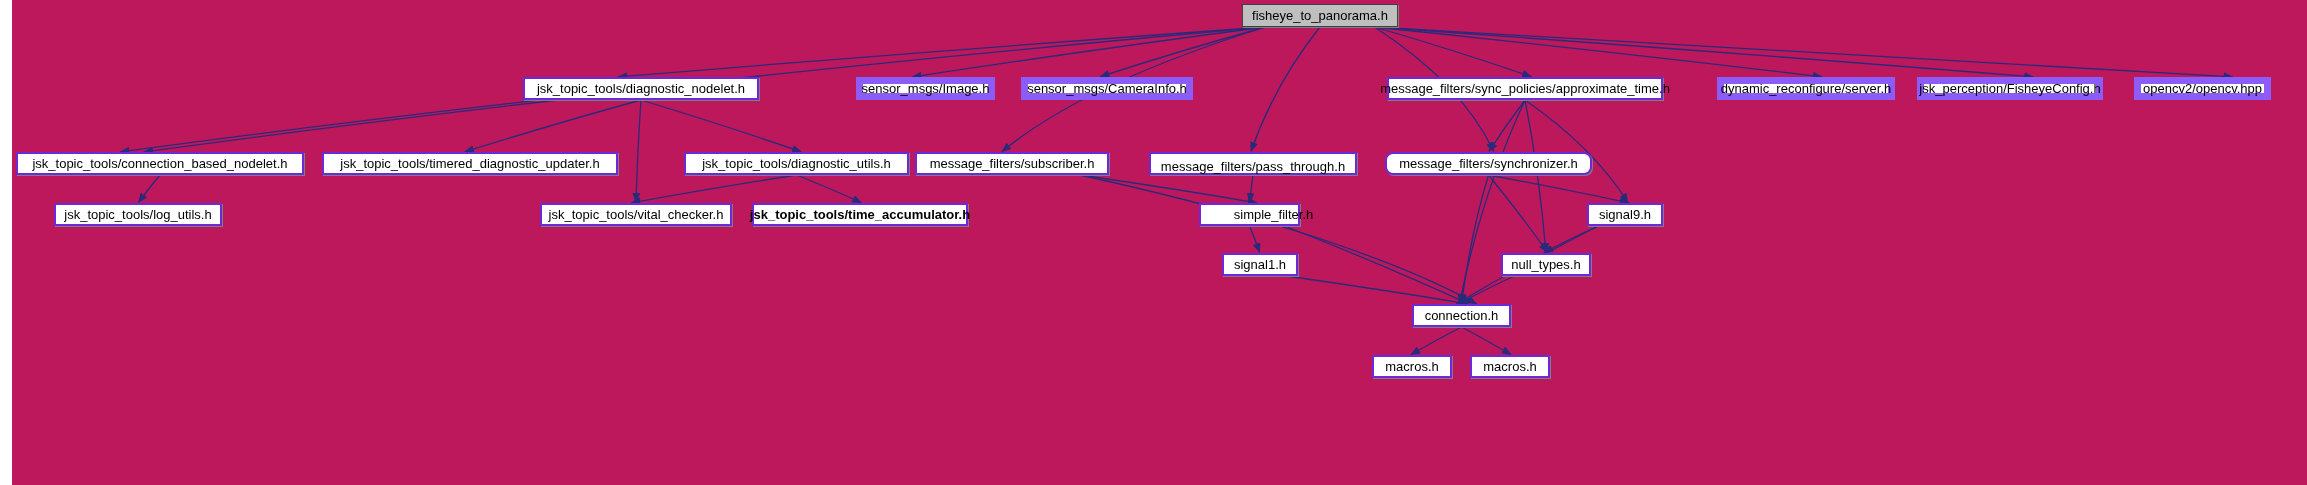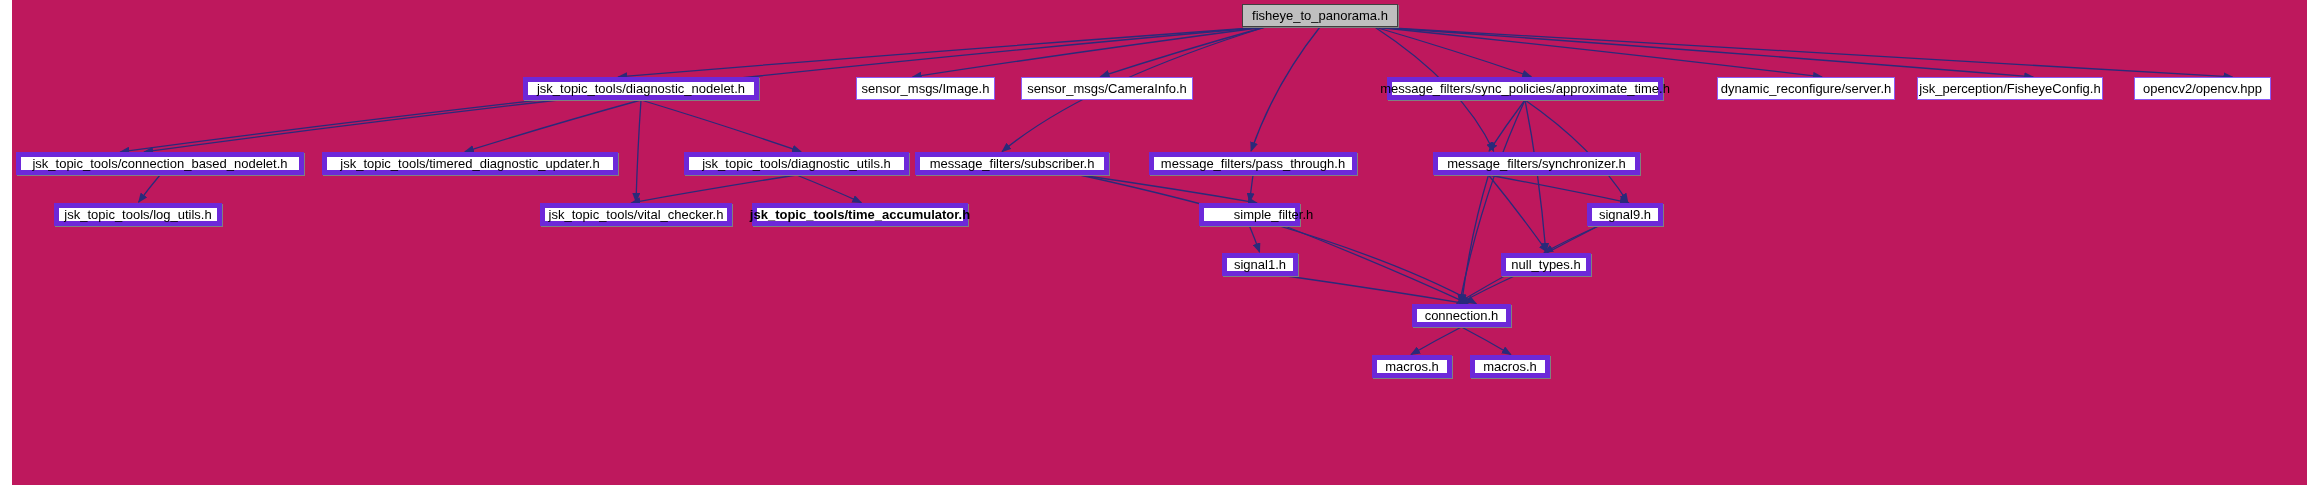--- a/index.html
+++ b/index.html
@@ -19,25 +19,25 @@
     color:#000000;
     white-space:nowrap;
     z-index:5;
   }
   .node.root{
     background:#bfbfbf;
     border:1px solid #404040;
     box-shadow:1px 1px 0 0 #808080;
   }
   .node.strong{
-    border:5px solid #6d28d9;
+    border:2px solid #6d28d9;
     box-shadow:1px 1px 0 0 #808080;
   }
   .node.faint{
-    border:1px solid #8b5cf6;
+    border:7px solid #8b5cf6;
     box-shadow:none;
     color:#000000;
   }
   .node .lbl{display:block;padding:0 6px;}
 </style>
 </head>
 <body>
 
 <div id="canvas">
   <svg id="edges" viewBox="0 0 2307 485" preserveAspectRatio="none">
@@ -118,21 +118,21 @@
       </div>
       <div class="node strong" style="left: 672px; top: 152px; width: 225px; height: 23px;">
         <span class="lbl">jsk_topic_tools/diagnostic_utils.h</span>
       </div>
       <div class="node strong" style="left: 903px; top: 152px; width: 194px; height: 23px;">
         <span class="lbl">message_filters/subscriber.h</span>
       </div>
       <div class="node strong" style="left: 1137px; top: 152px; width: 208px; height: 23px; align-items: flex-end;">
         <span class="lbl">message_filters/pass_through.h</span>
       </div>
-      <div class="node strong" style="left: 1421px; top: 152px; width: 207px; height: 23px;">
+      <div class="node strong" style="left: 1373px; top: 152px; width: 207px; height: 23px; border-radius: 8px;">
         <span class="lbl">message_filters/synchronizer.h</span>
       </div>
       <div class="node strong" style="left: 42px; top: 203px; width: 168px; height: 23px;">
         <span class="lbl">jsk_topic_tools/log_utils.h</span>
       </div>
       <div class="node strong" style="left: 528px; top: 203px; width: 192px; height: 23px;">
         <span class="lbl">jsk_topic_tools/vital_checker.h</span>
       </div>
       <div class="node strong" style="left: 740px; top: 203px; width: 216px; height: 23px; font-weight: bold;">
         <span class="lbl">jsk_topic_tools/time_accumulator.h</span>

